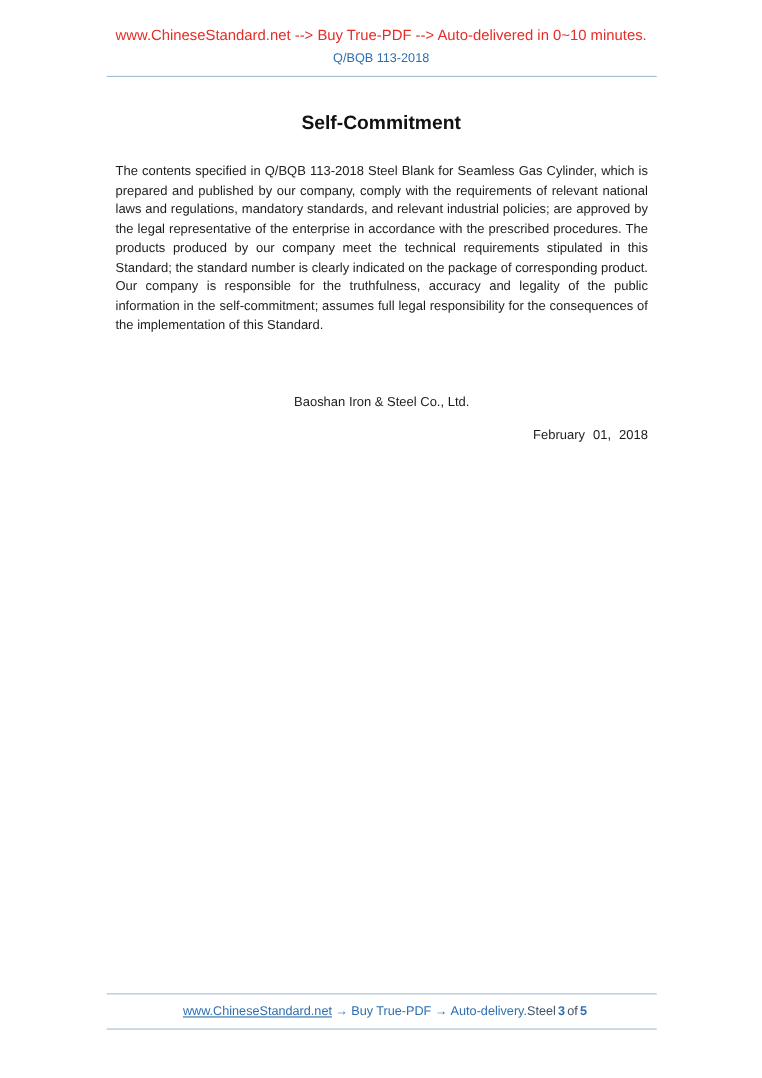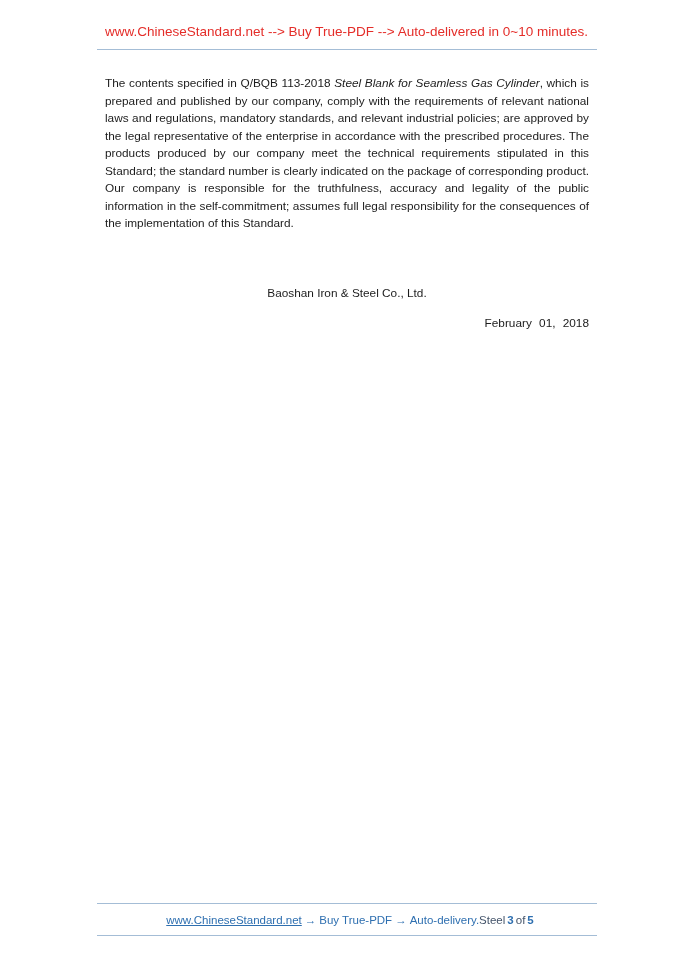--- a/index.html
+++ b/index.html
@@ -39,21 +39,21 @@
     font-weight: bold;
     color: #111111;
   }
   .body-paragraph {
     margin: 25px 104px 0 105px;
     font-size: 11.8px;
     line-height: 17.5px;
     text-align: justify;
     color: #1c1c1c;
   }
-  .body-paragraph .italic { font-style: italic; }
+  .body-paragraph .italic { }
   .signature-company {
     margin: 53px 104px 0 105px;
     text-align: center;
     font-size: 11.8px;
     color: #1c1c1c;
   }
   .signature-date {
     margin: 16px 104px 0 105px;
     text-align: right;
     font-size: 11.8px;
@@ -89,23 +89,25 @@
     padding: 0 2px;
   }
 </style>
 </head>
 <body>
 
 <div class="page">
 
   <div class="promo">www.ChineseStandard.net --&gt; Buy True-PDF --&gt; Auto-delivered in 0~10 minutes.</div>
 
+  <div class="standard-number">Q/BQB 113-2018</div>
 
   <div class="rule rule-top"></div>
 
+  <h1 class="doc-title">Self-Commitment</h1>
 
   <p class="body-paragraph">
     <span>The contents specified in Q/BQB 113-2018 </span><span class="italic">Steel Blank for Seamless Gas Cylinder</span><span>, which is prepared and published by our company, comply with the requirements of relevant national laws and regulations, mandatory standards, and relevant industrial policies; are approved by the legal representative of the enterprise in accordance with the prescribed procedures. The products produced by our company meet the technical requirements stipulated in this Standard; the standard number is clearly indicated on the package of corresponding product. Our company is responsible for the truthfulness, accuracy and legality of the public information in the self-commitment; assumes full legal responsibility for the consequences of the implementation of this Standard.</span>
   </p>
 
   <div class="signature-company">Baoshan Iron &amp; Steel Co., Ltd.</div>
 
   <div class="signature-date">February 01, 2018</div>
 
   <div class="footer">

